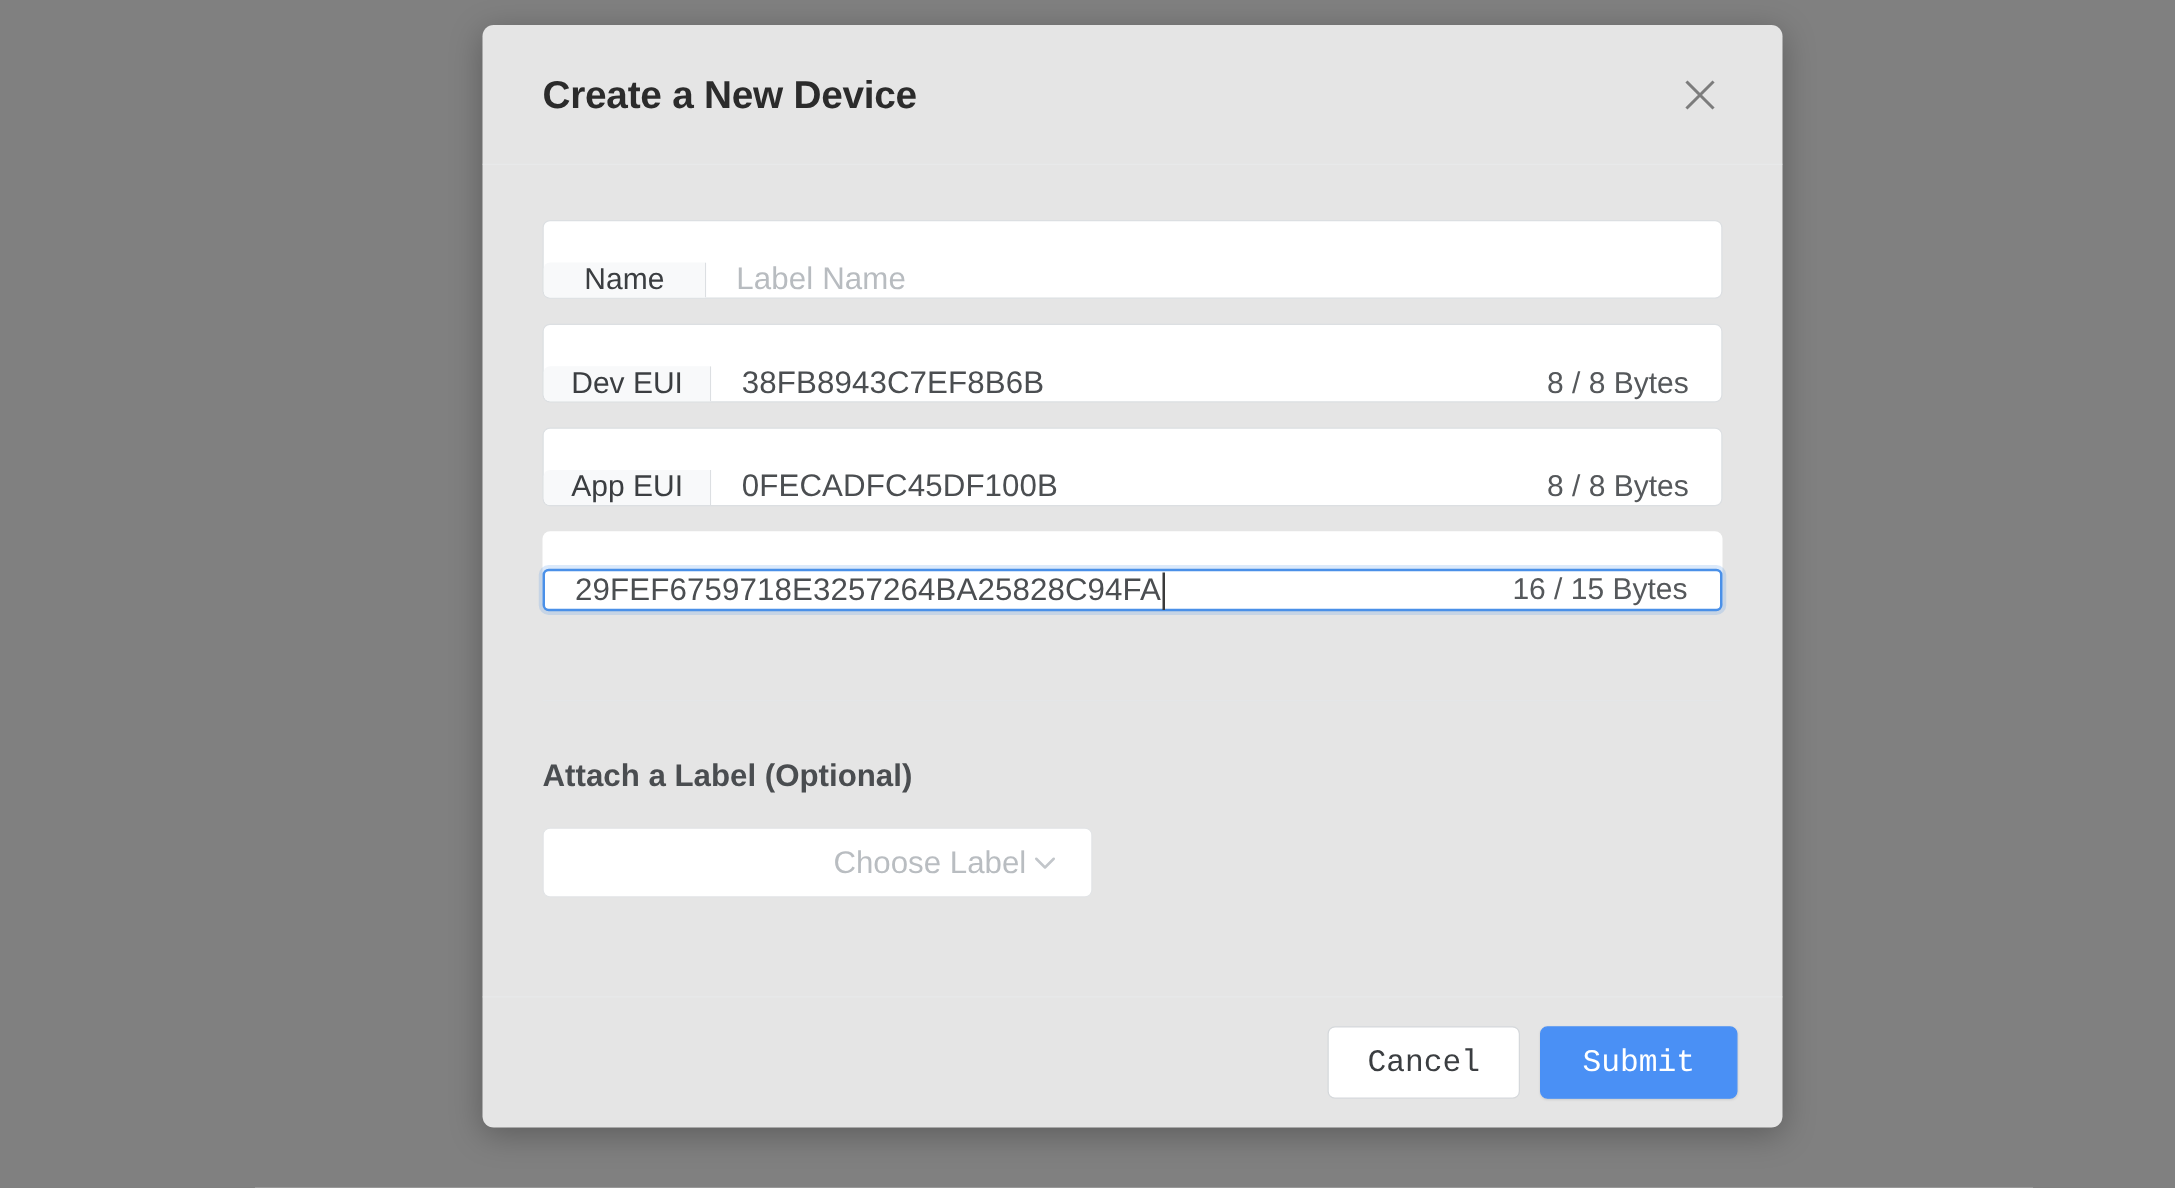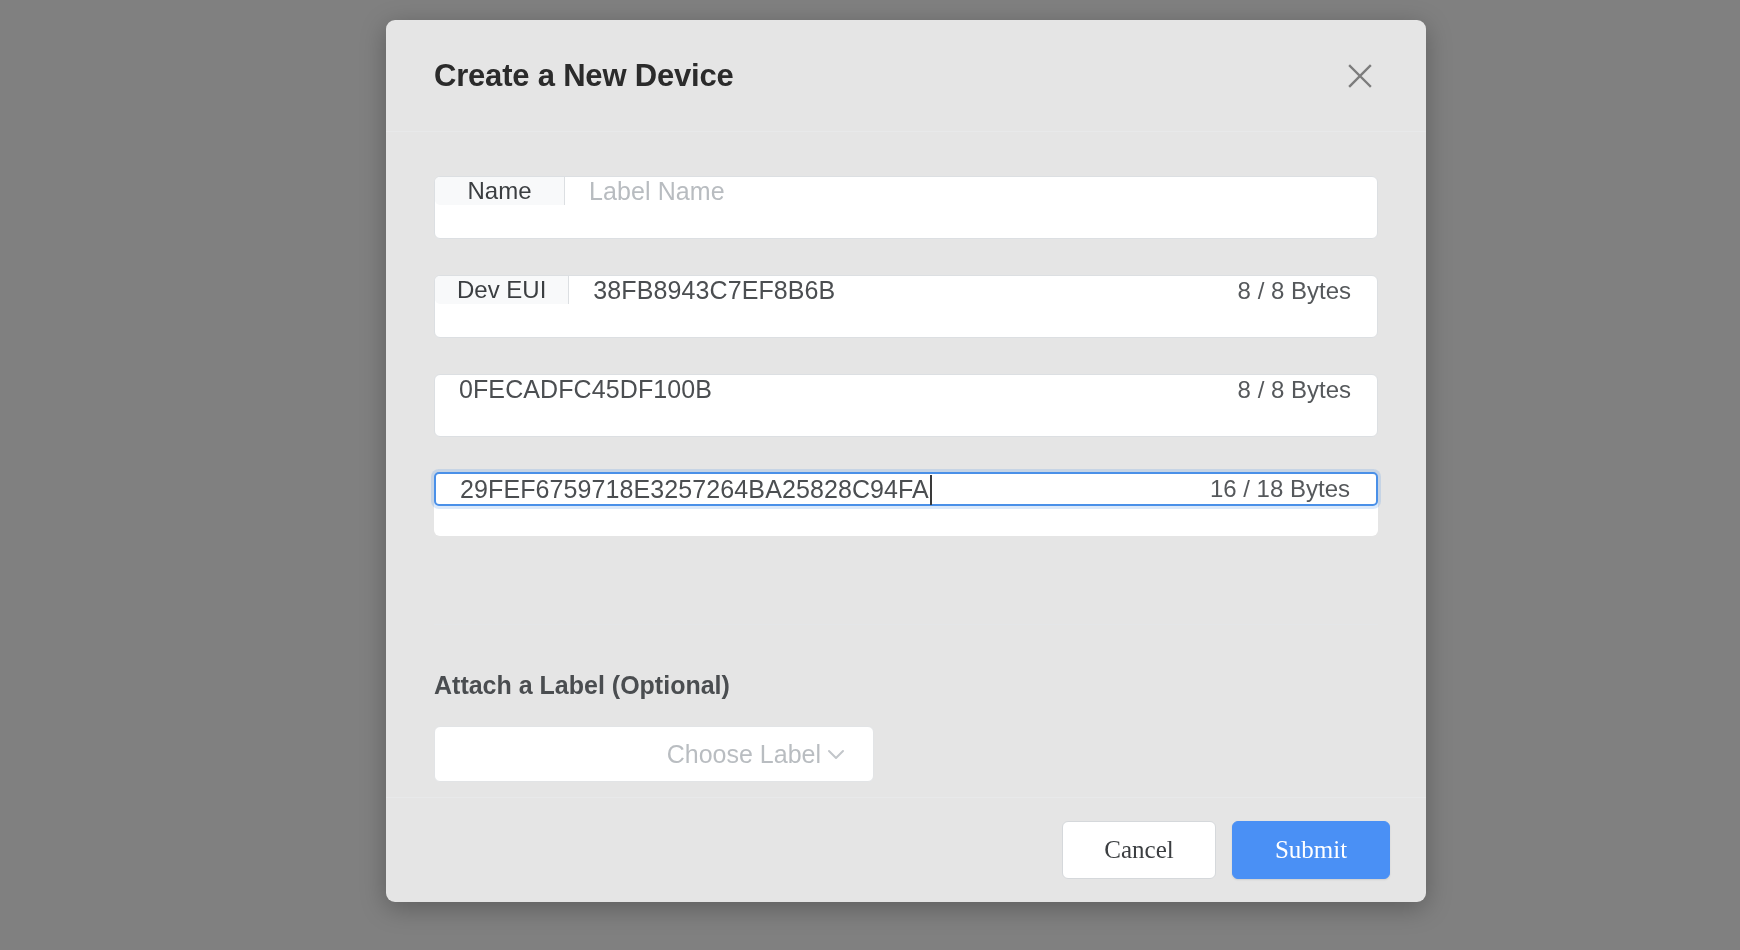--- a/index.html
+++ b/index.html
@@ -73,23 +73,23 @@
   #modal-body {
     flex: 1 1 auto;
     padding: 44px 48px 0 48px;
     display: flex;
     flex-direction: column;
   }
 
   
   .field-row {
     display: flex;
-    align-items: flex-start;
+    align-items: flex-end;
     height: 63px;
-    margin-bottom: 36px;
+    margin-bottom: 20px;
     border: 1px solid #dcdfe2;
     border-radius: 6px;
     background: #ffffff;
     position: relative;
   }
   .field-row:last-of-type { margin-bottom: 0; }
 
   .field-label {
     flex: 0 0 auto;
     min-width: 130px;
@@ -206,21 +206,21 @@
     height: 105px;
     border-top: 1px solid #e8e9ea;
     display: flex;
     align-items: center;
     justify-content: flex-end;
     gap: 16px;
     padding: 0 36px 0 48px;
   }
 
   .btn {
-    font-family: Liberation Serif, serif;
+    font-family: Liberation Mono, monospace;
     font-size: 25px;
     border-radius: 6px;
     cursor: pointer;
     height: 58px;
     display: flex;
     align-items: center;
     justify-content: center;
   }
 
   #cancel-button {
@@ -269,31 +269,32 @@
 
     <div class="field-row">
       <div class="field-label">Dev EUI</div>
       <div class="field-value-wrap">
         <span class="field-value">38FB8943C7EF8B6B</span>
         <span class="byte-count">8 / 8 Bytes</span>
       </div>
     </div>
 
     <div class="field-row">
+      <div class="field-label">App EUI</div>
       <div class="field-value-wrap">
         <span class="field-value">0FECADFC45DF100B</span>
         <span class="byte-count">8 / 8 Bytes</span>
       </div>
     </div>
 
     <div class="field-row focused">
       <div class="field-input-box">
         <span class="field-value">29FEF6759718E3257264BA25828C94FA</span>
           <span class="caret"></span>
-        <span class="byte-count">16 / 18 Bytes</span>
+        <span class="byte-count">16 / 15 Bytes</span>
       </div>
     </div>
 
     <div id="section-divider"></div>
 
     <div id="label-section">
       <div id="label-section-title">Attach a Label (Optional)</div>
       <div id="label-select">
         <span id="label-select-value">Choose Label</span>
         <span id="chevron-down-icon">

